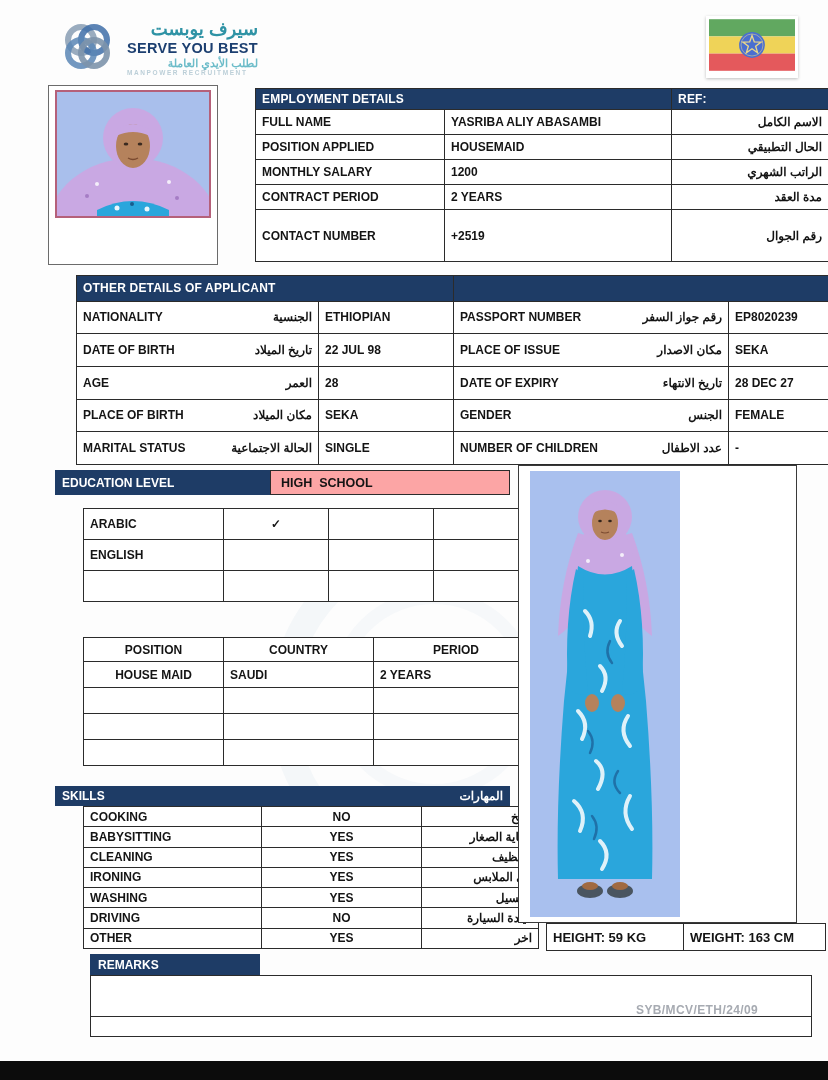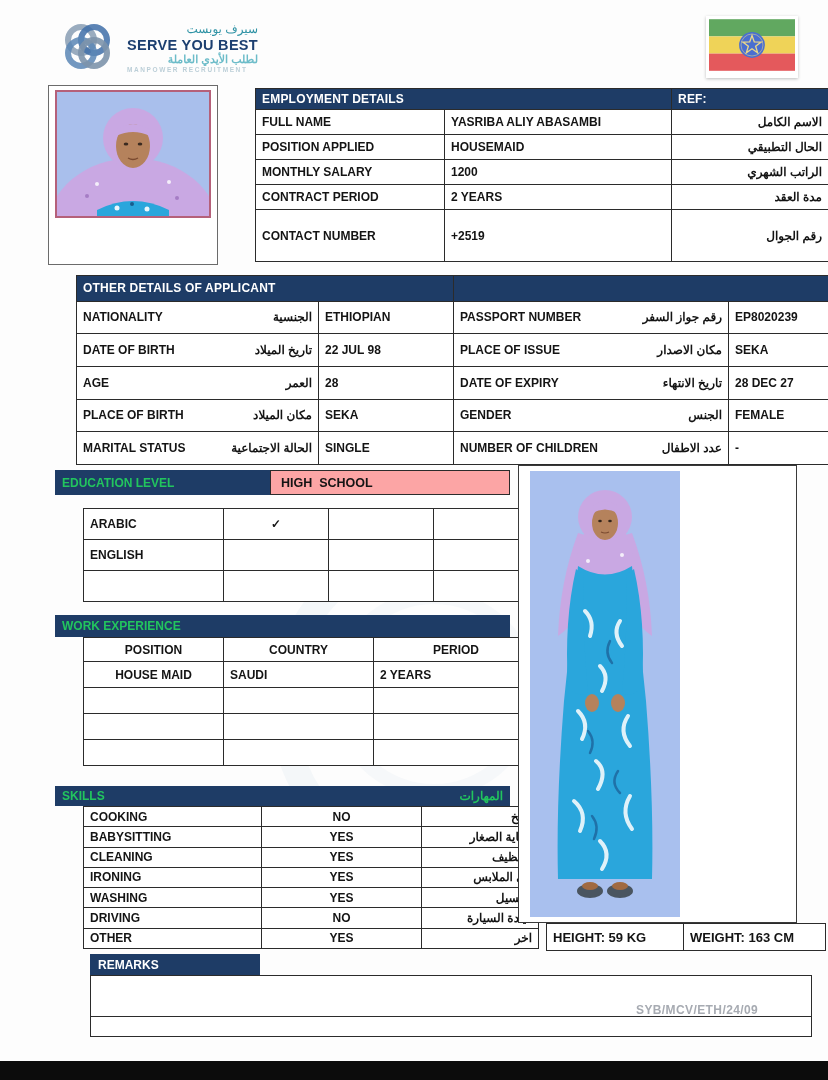--- a/index.html
+++ b/index.html
@@ -12,40 +12,40 @@
   table.doc td.hdr{background:#1e3c66;color:#ffffff;font-weight:700;font-size:12px;letter-spacing:.2px;}
   td.lab{font-weight:600;}
   td.val{font-weight:700;font-size:12.5px;}
   td.ar{text-align:right;font-weight:700;direction:rtl;}
   .lr{display:flex;justify-content:space-between;align-items:center;width:100%;}
   .lr .en{font-weight:600;}
   .lr .arr{direction:rtl;font-weight:700;}
   td.center{text-align:center;}
   td.vtop{vertical-align:top;padding-top:4px;}
   
-  .bar{position:absolute;background:#1e3c66;color:#22c55e;font-weight:700;font-size:12px;display:flex;align-items:center;padding:0 7px;box-sizing:border-box;}
+  .bar{position:absolute;background:#1e3c66;color:#ffffff;font-weight:700;font-size:12px;display:flex;align-items:center;padding:0 7px;box-sizing:border-box;}
   .bar .sp{flex:1;}
   .bar .arr{direction:rtl;font-weight:700;}
   
   .edu-val{position:absolute;border:1.6px solid #2b2b2b;background:#fca5a5;display:flex;align-items:center;padding:0 10px;font-weight:700;font-size:12.5px;color:#141414;white-space:pre;box-sizing:border-box;}
   
   .portrait-outer{position:absolute;border:1.5px solid #6b6b6b;background:#ffffff;box-sizing:border-box;}
   .portrait-inner{position:absolute;border:2px solid #b5607a;box-sizing:border-box;overflow:hidden;}
   .body-outer{position:absolute;border:1.6px solid #3a3a3a;background:#ffffff;box-sizing:border-box;}
   .body-photo{position:absolute;overflow:hidden;}
   
   .rem-tab{position:absolute;background:#1e3c66;color:#fff;font-weight:700;font-size:12px;display:flex;align-items:center;padding:0 8px;box-sizing:border-box;}
   .rem-box{position:absolute;border:1.6px solid #2b2b2b;background:#fff;box-sizing:border-box;}
   .rem-text{padding:4px 8px;font-size:13px;font-weight:700;color:#141414;line-height:1.55;max-width:695px;}
   .rem-divider{position:absolute;left:0;right:0;border-top:1.4px solid #2b2b2b;}
   .file-code{position:absolute;color:#a7abb2;font-size:12px;font-weight:600;letter-spacing:.4px;}
   .bottom-bar{position:absolute;left:0;right:0;bottom:0;height:19px;background:#0c0c0c;}
   
   .logo-text{display:flex;flex-direction:column;line-height:1.15;}
-  .logo-ar1{color:#2f93a5;font-weight:400;font-size:12px;direction:rtl;}
+  .logo-ar1{color:#2f93a5;font-weight:700;font-size:18px;direction:rtl;}
   .logo-en{color:#1c3f70;font-weight:700;font-size:14.5px;letter-spacing:.3px;}
   .logo-ar2{color:#6cbcc9;font-weight:700;font-size:11px;direction:rtl;}
   .logo-tag{color:#bccfd8;font-size:6.5px;font-weight:700;letter-spacing:1.6px;}
   .flagbox{position:absolute;background:#fff;padding:3px;box-shadow:0 1px 3px rgba(0,0,0,.25);}
   
   .wm{position:absolute;border-radius:50%;border:26px solid rgba(110,150,195,.06);}
   .wm2{position:absolute;border-radius:50%;border:14px solid rgba(110,150,195,.05);}
   .chk{font-size:14px;font-weight:700;}
 </style>
 </head>
@@ -273,23 +273,20 @@
       <tr style="height:24px">
         <td class="val"></td>
         <td class="center"></td>
         <td></td>
         <td></td>
       </tr>
     </tbody>
       </table>
   </div>
 
-  <div class="bar" style="left:55px;top:615px;width:455px;height:22px;">
-    <span>WORK EXPERIENCE</span>
-  </div>
   <div class="tblwrap" style="left:55px;top:637px;width:455px;height:128px;">
     <table class="doc">
       <colgroup>
           <col style="width:140px">
           <col style="width:150px">
           <col style="width:165px">
         </colgroup>
       <tbody>
           <tr style="height:24px">
         <td class="val center">POSITION</td>

